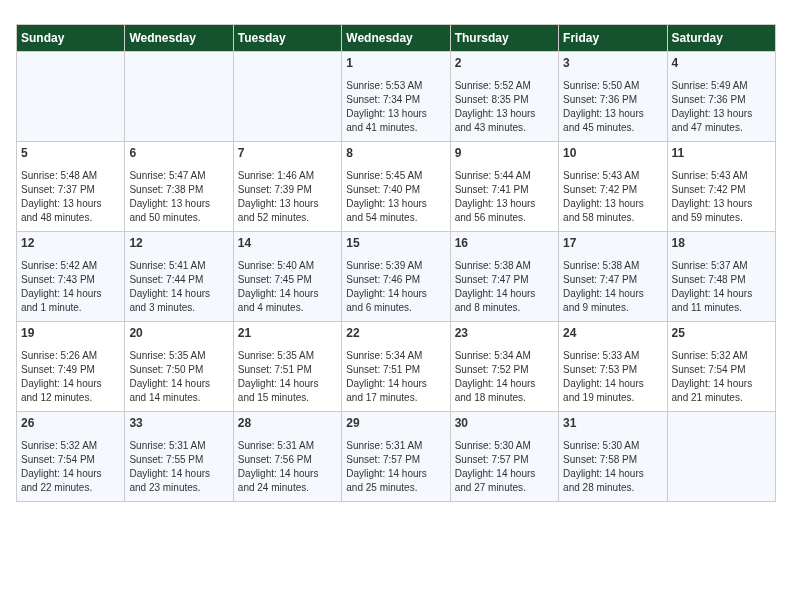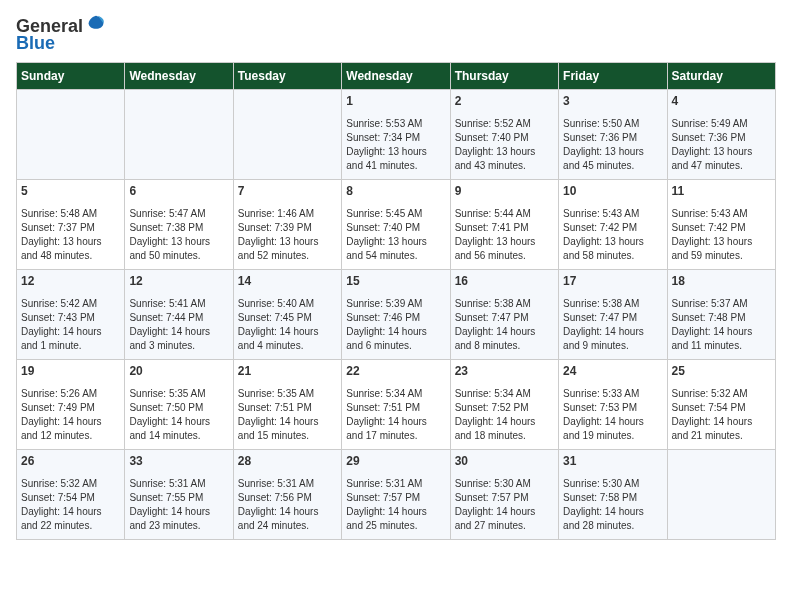--- a/index.html
+++ b/index.html
@@ -70,30 +70,20 @@
       font-size: 10px;
       line-height: 1.4;
       color: #333;
       margin-top: 9px;
     }
   </style>
 </head>
 <body>
 
 <div class="header">
-  <div class="logo">
-    <div style="display:flex;align-items:center;gap:2px;">
-      <span style="font-size:18px;font-weight:bold;color:#333;">General</span>
-      <svg width="22" height="22" viewBox="0 0 24 24" style="margin-top:-4px;">
-        <path d="M12 2 C14 2 20 6 20 10 C20 14 16 16 12 16 C8 16 4 14 4 10 C4 6 10 2 12 2Z" fill="#1a6bb5"></path>
-        <path d="M14 2 C18 3 22 7 20 10" fill="#3a9bd5" stroke="none"></path>
-      </svg>
-    </div>
-    <span style="font-size:18px;font-weight:bold;color:#1a6bb5;margin-top:-4px;">Blue</span>
-  </div>
 </div>
 
 <table>
   <thead>
     <tr>
     <th>Sunday</th>
         <th>Wednesday</th>
         <th>Tuesday</th>
         <th>Wednesday</th>
         <th>Thursday</th>
@@ -108,21 +98,21 @@
         <td></td>
         <td>
           <div class="day-num">1</div>
           <div class="day-info">Sunrise: 5:53 AM
 Sunset: 7:34 PM
 Daylight: 13 hours and 41 minutes.</div>
         </td>
         <td>
           <div class="day-num">2</div>
           <div class="day-info">Sunrise: 5:52 AM
-Sunset: 7:40 PM
+Sunset: 8:35 PM
 Daylight: 13 hours and 43 minutes.</div>
         </td>
         <td>
           <div class="day-num">3</div>
           <div class="day-info">Sunrise: 5:50 AM
 Sunset: 7:36 PM
 Daylight: 13 hours and 45 minutes.</div>
         </td>
         <td>
           <div class="day-num">4</div>

